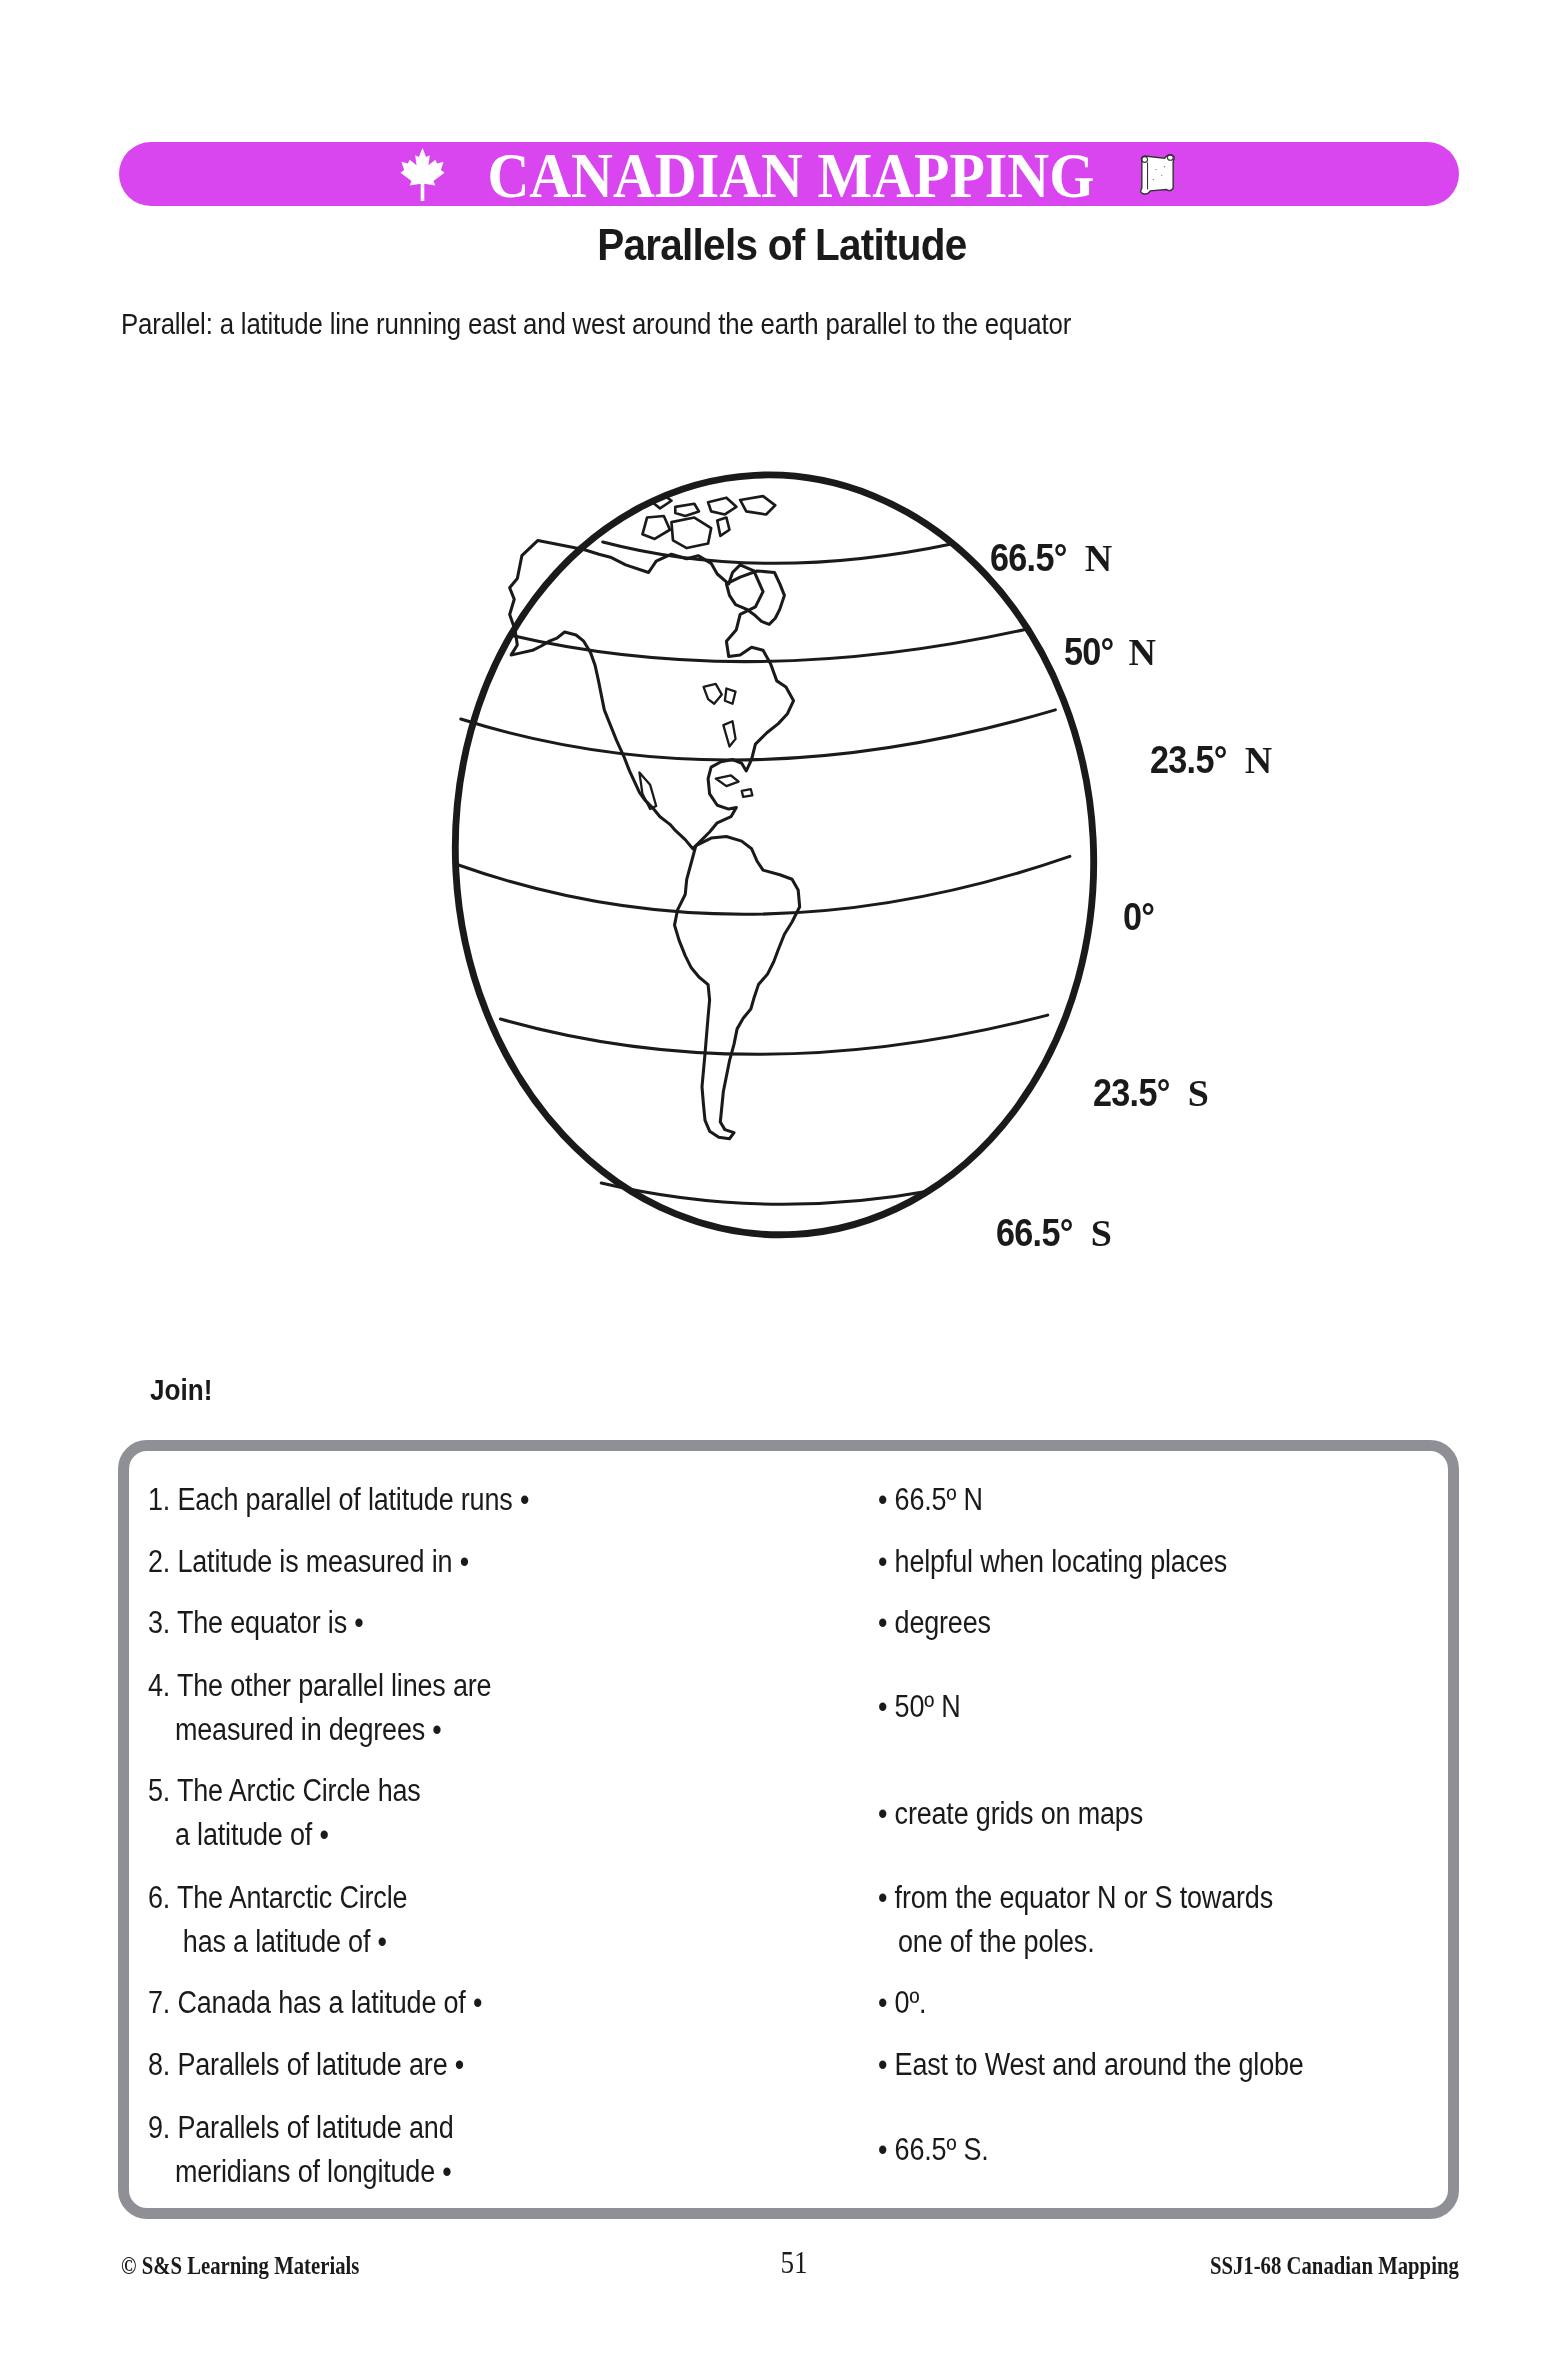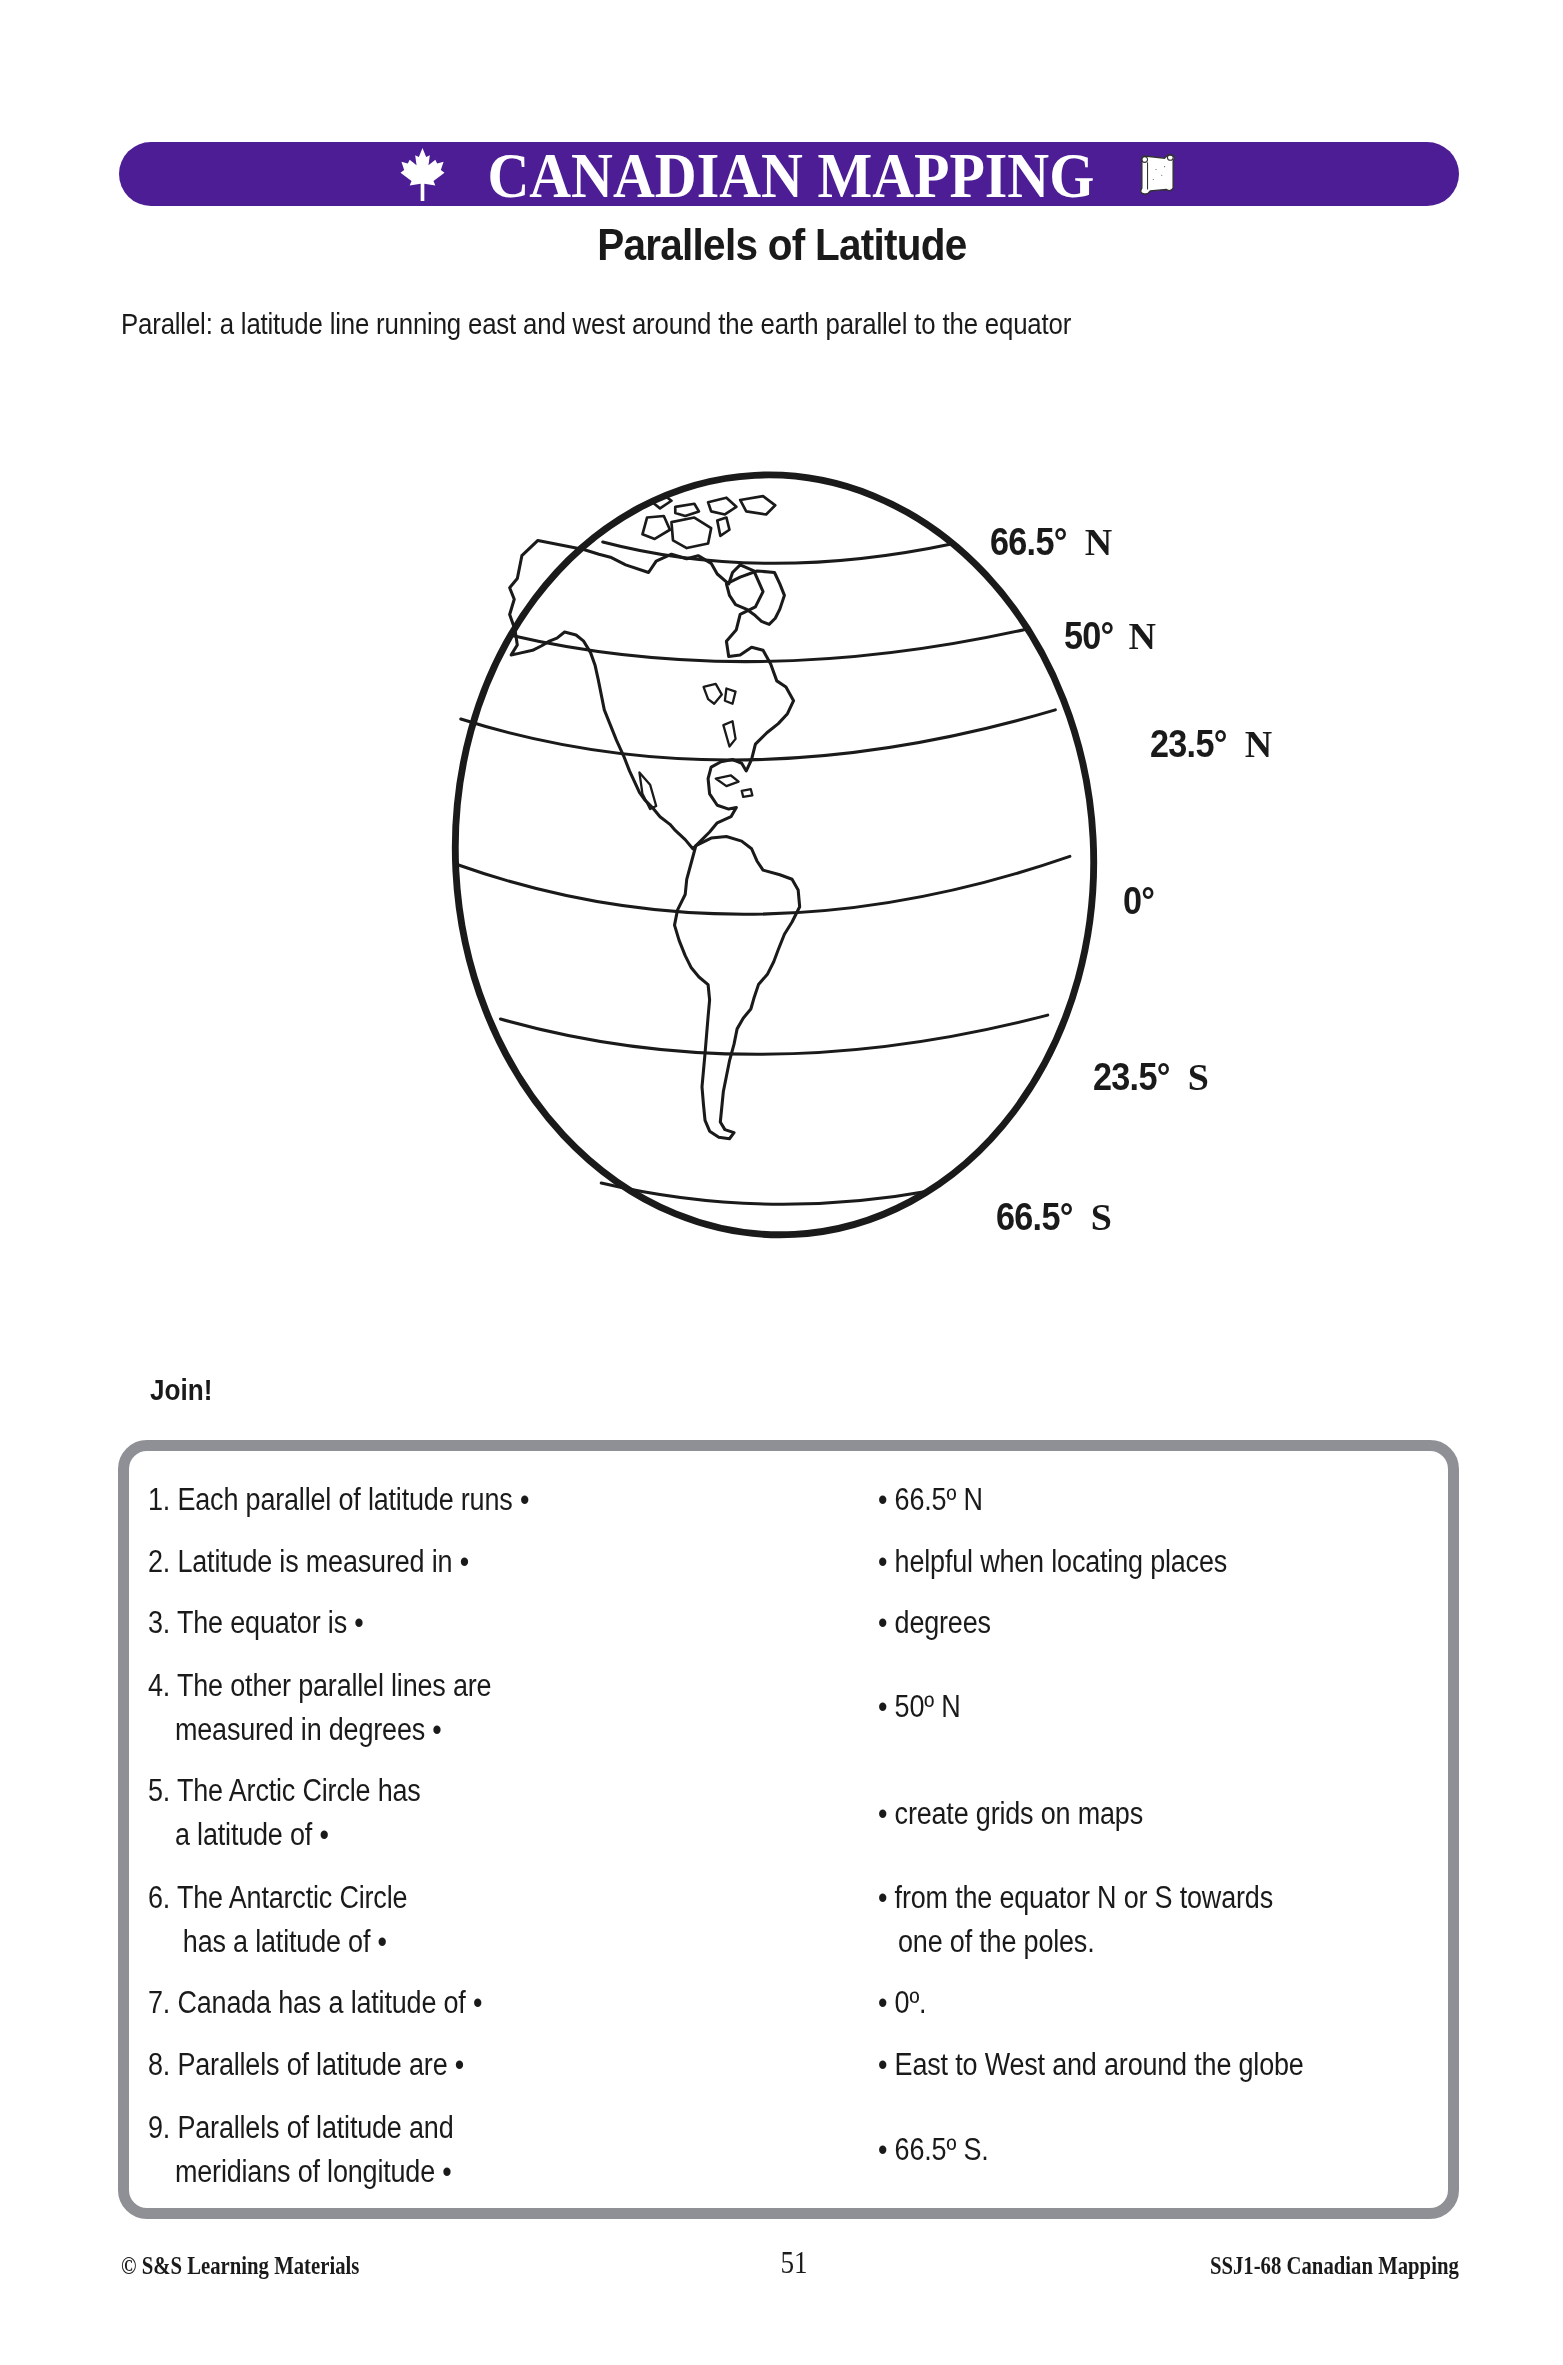--- a/index.html
+++ b/index.html
@@ -1,32 +1,32 @@
 <!DOCTYPE html>
 <html style="font-size:12.2px"><head>
 <meta charset="utf-8">
 <style>
   html, body { margin: 0; padding: 0; background: #ffffff; }
   body { width: 1563px; height: 2366px; position: relative; overflow: hidden; font-family: "Liberation Sans", sans-serif; color: #1a1a1a; }
 
   
-  .header-band { position: absolute; left: 119px; top: 142px; width: 1340px; height: 64px; background: #4c1d95; border-radius: 32px; }
+  .header-band { position: absolute; left: 119px; top: 142px; width: 1340px; height: 64px; background: #d946ef; border-radius: 32px; }
   .header-inner { position: absolute; left: 0; right: 0; top: 0; bottom: 0; display: flex; align-items: center; justify-content: center; gap: 13.7px; }
   .header-title { font-family: "Liberation Serif", "DejaVu Serif", serif; font-weight: bold; color: #ffffff; font-size: 63px; letter-spacing: 0px; transform: scaleX(0.92); line-height: 1; margin-top: 4.6px; white-space: nowrap; }
   .maple-icon { width: 47px; height: 55px; margin-right: 1.5px; }
   .scroll-icon { width: 43px; height: 47px; margin-left: 1.5px; }
 
   .subtitle { position: absolute; left: 0; width: 1563px; top: 220px; text-align: center; font-weight: bold; font-size: 44px; color: #1a1a1a; letter-spacing: -0.8px; transform: scaleX(0.92); transform-origin: 786px 0; }
 
   .definition { position: absolute; left: 121px; top: 307px; font-size: 30px; color: #1a1a1a; transform: scaleX(0.86); transform-origin: 0 0; white-space: nowrap; letter-spacing: -0.2px; }
 
   
   .globe-wrap { position: absolute; left: 427px; top: 458px; width: 840px; height: 809px; }
   .globe-svg { position: absolute; left: 0; top: 0; }
-  .lat-label { position: absolute; font-family: "Liberation Serif", "DejaVu Serif", serif; font-weight: bold; font-size: 38px; color: #1a1a1a; white-space: nowrap; line-height: 1; }
+  .lat-label { position: absolute; font-family: "Liberation Serif", "DejaVu Serif", serif; font-weight: bold; font-size: 38px; color: #1a1a1a; white-space: nowrap; line-height: 1; margin-top: 16px; }
   .lat-label .num { font-family: "Liberation Sans", sans-serif; font-weight: bold; letter-spacing: -0.8px; display: inline-block; transform: scaleX(0.9); transform-origin: 0 50%; }
 
   .join-label { position: absolute; left: 150px; top: 1374px; font-weight: bold; font-size: 29px; color: #1a1a1a; transform: scaleX(0.9); transform-origin: 0 0; }
 
   
   .match-box { position: absolute; left: 118px; top: 1440px; width: 1341px; height: 779px; box-sizing: border-box; border: 11.5px solid #8f9095; border-radius: 29px; background: #fff; }
   .row-text { position: absolute; font-size: 31px; color: #1a1a1a; line-height: 44px; white-space: nowrap; transform: scaleX(0.87); transform-origin: 0 0; letter-spacing: -0.2px; }
   .row-text .cont { display: block; padding-left: 31px; }
   .row-text .cont.deep { padding-left: 40px; }
   .right-text .cont { padding-left: 23px; }

